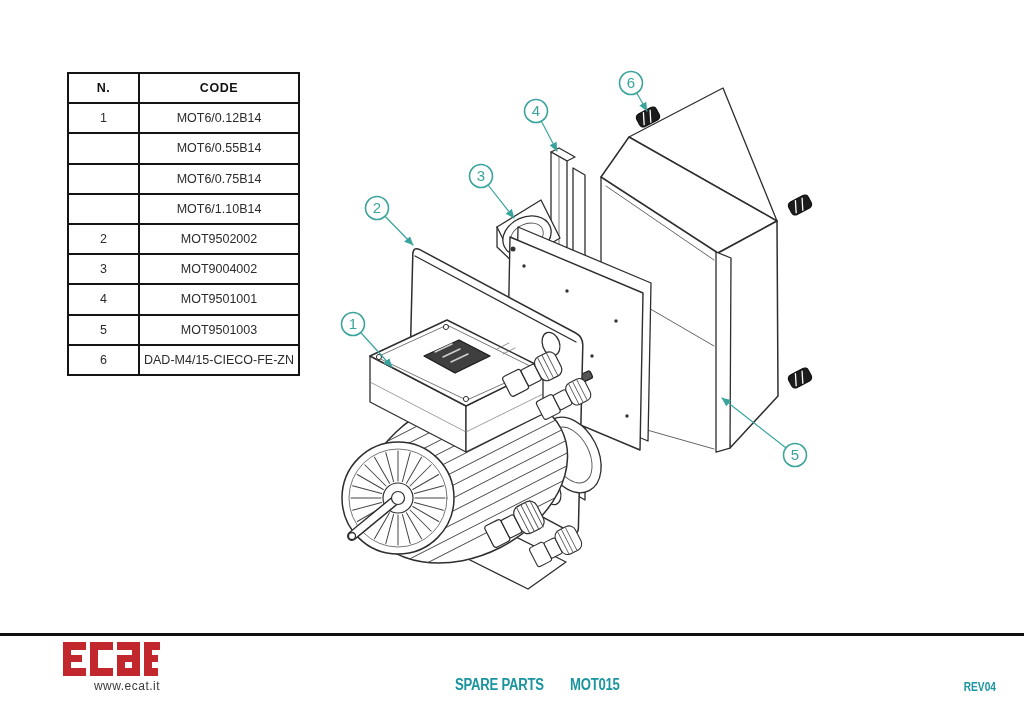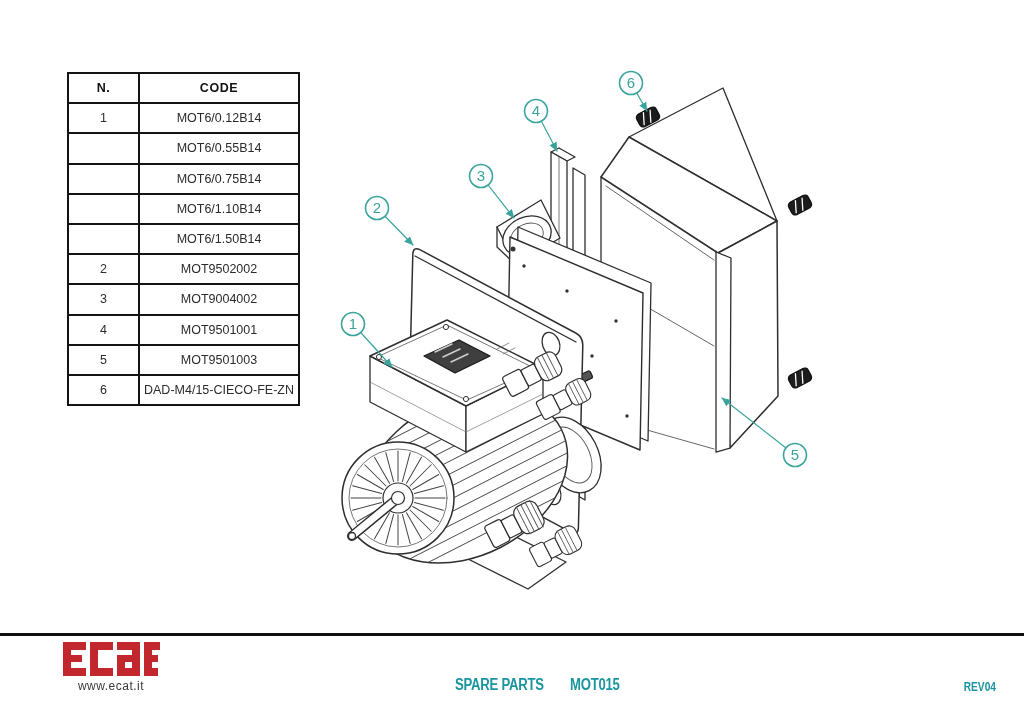--- a/index.html
+++ b/index.html
@@ -27,21 +27,21 @@
   .parts-table th{font-weight:bold;letter-spacing:.6px;color:#111;}
   .col-n{width:71px;}
   .col-code{width:143px;}
   
   .diagram{position:absolute;left:0;top:0;width:1024px;height:723px;}
   
   .footer-line{position:absolute;left:0;top:633px;width:1024px;height:3px;background:#101010;}
   .logo-wrap{position:absolute;left:56px;top:642px;width:118px;height:34px;}
   .sr{position:absolute;width:1px;height:1px;overflow:hidden;clip:rect(0 0 0 0);}
   .website{
-    position:absolute;left:52px;top:679px;width:118px;text-align:center;
+    position:absolute;left:68px;top:679px;width:118px;text-align:center;
     font-size:12px;color:#3a3a3a;letter-spacing:.5px;
   }
   .doc-type,.doc-code{
     position:absolute;top:676px;color:var(--teal-accent);
     font-weight:bold;font-size:16px;letter-spacing:-.3px;
     transform:scaleX(.82);transform-origin:left center;white-space:nowrap;
   }
   .doc-type{left:455px;}
   .doc-code{left:570px;}
   .revision{
@@ -75,24 +75,20 @@
           <td></td>
           <td>MOT6/0.55B14</td>
         </tr>
         <tr>
           <td></td>
           <td>MOT6/0.75B14</td>
         </tr>
         <tr>
           <td></td>
           <td>MOT6/1.10B14</td>
-        </tr>
-        <tr>
-          <td></td>
-          <td>MOT6/1.50B14</td>
         </tr>
         <tr>
           <td>2</td>
           <td>MOT9502002</td>
         </tr>
         <tr>
           <td>3</td>
           <td>MOT9004002</td>
         </tr>
         <tr>

